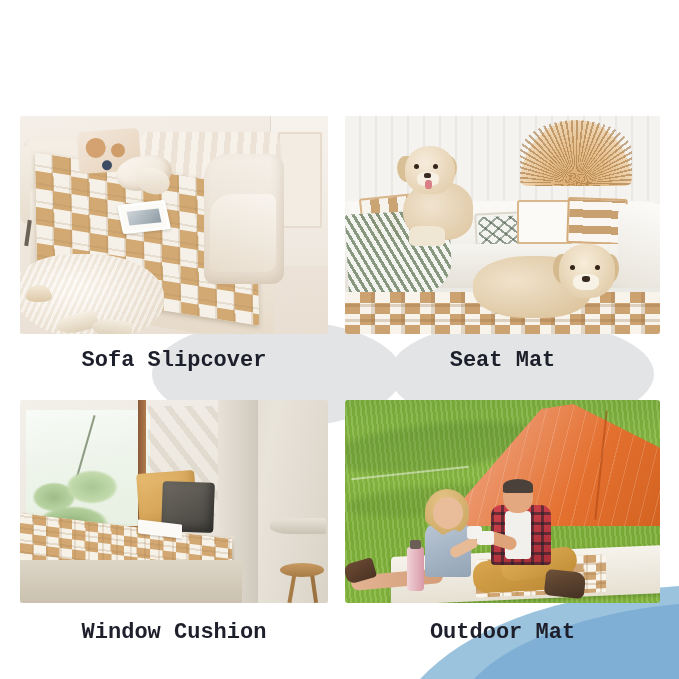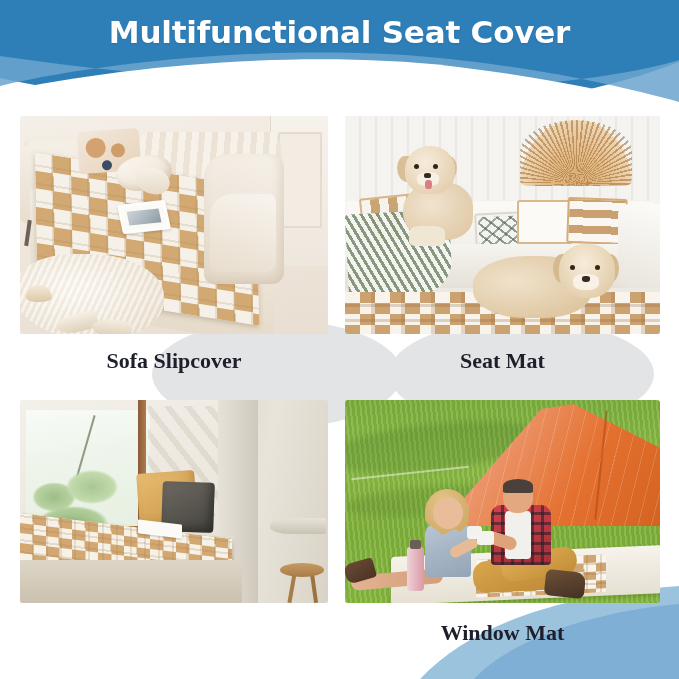--- a/index.html
+++ b/index.html
@@ -41,21 +41,21 @@
     overflow:hidden;
   }
   .cell-tl { left:20px;  top:116px; width:308px; height:218px; }
   .cell-tr { left:345px; top:116px; width:315px; height:218px; }
   .cell-bl { left:20px;  top:400px; width:308px; height:203px; }
   .cell-br { left:345px; top:400px; width:315px; height:203px; }
 
   
   .label {
     position:absolute;
-    font-family:Liberation Serif, serif;
+    font-family:Liberation Mono, monospace;
     font-size:22px; font-weight:bold;
     color:#1d1f2b;
     text-align:center;
     white-space:nowrap;
   }
   .label-tl { left:20px;  top:348px; width:308px; }
   .label-tr { left:345px; top:348px; width:315px; }
   .label-bl { left:20px;  top:620px; width:308px; }
   .label-br { left:345px; top:620px; width:315px; }
 
@@ -313,28 +313,20 @@
   .p4-bottle{ position:absolute; left:62px; bottom:12px; width:17px; height:44px;
            background:linear-gradient(90deg,#f0d2d8,#d89aa6); border-radius:3px 3px 4px 4px; }
   .p4-bottle::after{ content:""; position:absolute; left:3px; top:-7px; width:11px; height:9px;
            background:#6b5e55; border-radius:2px; }
 </style>
 </head>
 <body>
 
 <div id="root">
 
-  <div class="header-wrap">
-    <svg class="header-svg" width="679" height="118" viewBox="0 0 679 118">
-      <path d="M0,0 H679 V62 C560,108 420,116 300,110 C180,104 70,94 0,78 Z" fill="#2E7EB8"></path>
-      <path d="M0,86 C120,58 300,44 440,58 C540,68 620,86 679,102 L679,60 C620,78 500,92 380,88 C240,84 110,72 0,56 Z" fill="#6BA4CE" opacity="0.85"></path>
-      <path d="M0,92 C130,64 310,50 450,66 C560,79 630,96 679,110 L679,118 L0,118 Z" fill="#FFFFFF"></path>
-    </svg>
-    <div class="header-title">Multifunctional Seat Cover</div>
-  </div>
 
   <div class="decor decor-mid-1"></div>
   <div class="decor decor-mid-2"></div>
 
   <div class="bottom-arc-wrap">
     <svg width="679" height="119" viewBox="0 0 679 119">
       <path d="M679,26 C560,34 470,66 420,119 L679,119 Z" fill="#9CC3DE"></path>
       <path d="M679,44 C590,52 510,80 474,119 L679,119 Z" fill="#7FAFD4"></path>
     </svg>
   </div>
@@ -424,20 +416,21 @@
         <div class="p3-pilG"></div>
       <div class="p3-pad"></div>
       <div class="p3-book"></div>
       <div class="p3-bench"></div>
       <div class="p3-table"></div>
       <div class="p3-stoolL1"></div>
         <div class="p3-stoolL2"></div>
         <div class="p3-stoolSeat"></div>
     </div>
   </div>
+  <div class="label label-bl">Window Cushion</div>
 
   <div class="cell cell-br">
     <div class="photo">
       <div class="p4-bg"></div>
       <div class="p4-grass"></div>
       <div class="p4-shade1"></div>
         <div class="p4-shade2"></div>
       <div class="p4-tent"></div>
       <div class="p4-tentpole"></div>
       <div class="p4-guy"></div>
@@ -455,15 +448,15 @@
         <div class="p4-w-cup"></div>
       <div class="p4-m-torso"></div>
         <div class="p4-m-shirt"></div>
       <div class="p4-m-head"></div>
         <div class="p4-m-hair"></div>
       <div class="p4-m-arm"></div>
         <div class="p4-m-cup"></div>
       <div class="p4-bottle"></div>
     </div>
   </div>
-  <div class="label label-br">Window Mat</div>
+  <div class="label label-br">Outdoor Mat</div>
 
 </div>
 
 </body></html>

